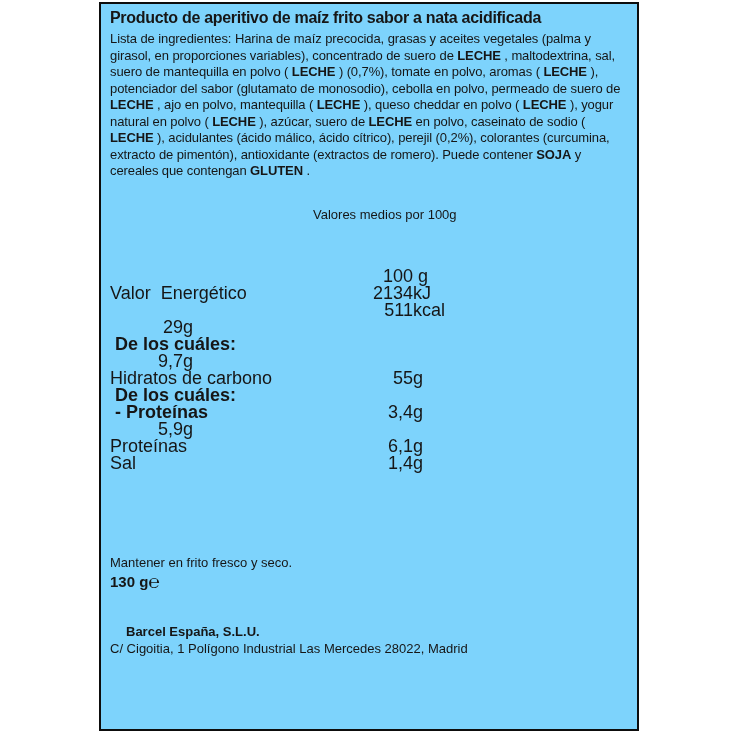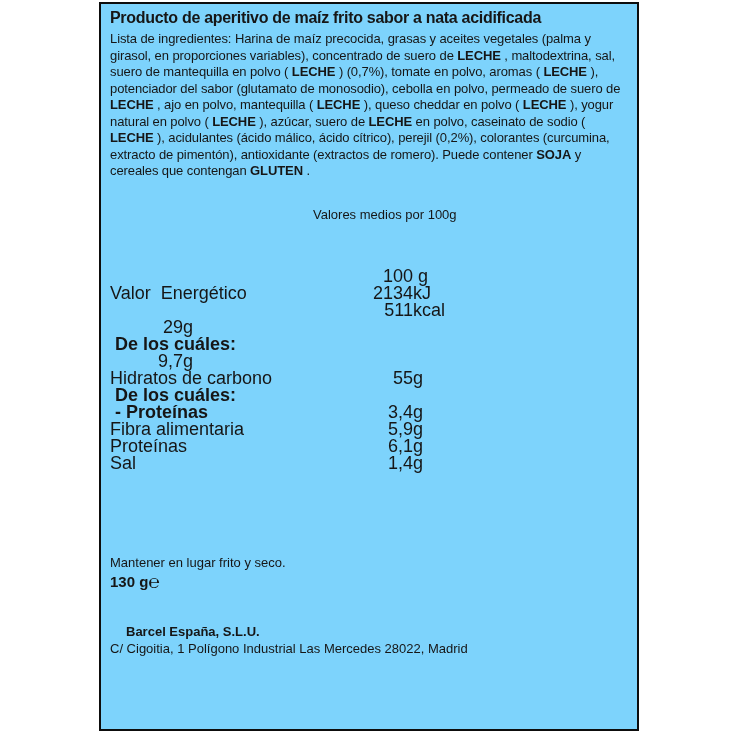--- a/index.html
+++ b/index.html
@@ -134,37 +134,36 @@
       <span class="nlabel indent">De los cuáles:</span>
       <span class="nnum"></span>
       <span class="nunit"></span>
     </div>
     <div class="nrow">
       <span class="nlabel indent">- Proteínas</span>
       <span class="nnum">3,4</span>
       <span class="nunit">g</span>
     </div>
     <div class="nrow">
-      <span class="nlabel">Fibra alimentaria</span>
       <span class="nnum">5,9</span>
       <span class="nunit">g</span>
     </div>
     <div class="nrow">
       <span class="nlabel">Proteínas</span>
       <span class="nnum">6,1</span>
       <span class="nunit">g</span>
     </div>
     <div class="nrow">
       <span class="nlabel">Sal</span>
       <span class="nnum">1,4</span>
       <span class="nunit">g</span>
     </div>
   </div>
 
-  <p class="mantener">Mantener en lugar frito y seco.</p>
+  <p class="mantener">Mantener en frito fresco y seco.</p>
 
   <div class="weight">
     <span class="weight-value">130 g</span><span class="estimated-sign">℮</span>
   </div>
 
   <div class="manufacturer">Barcel España, S.L.U.</div>
   <div class="address">C/ Cigoitia, 1 Polígono Industrial Las Mercedes 28022, Madrid</div>
 
 </div>
 

